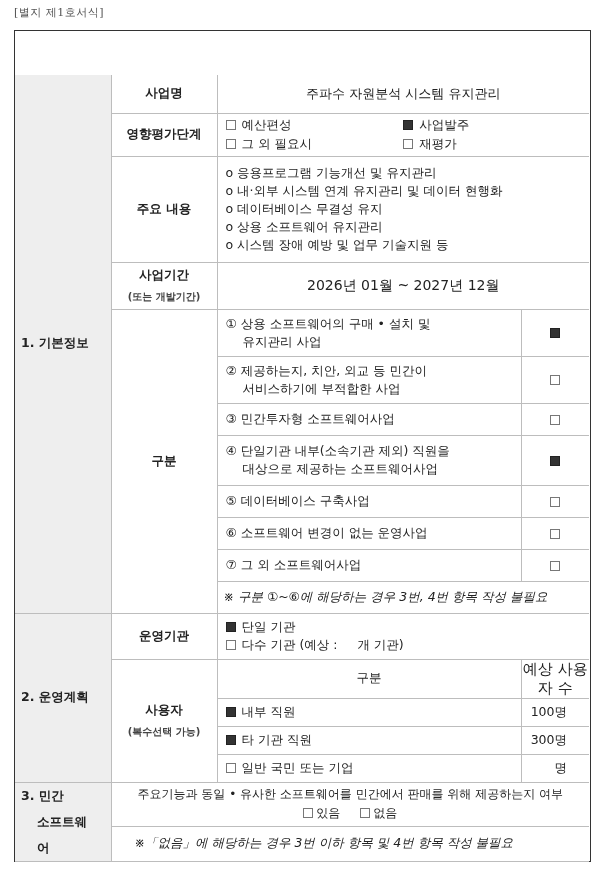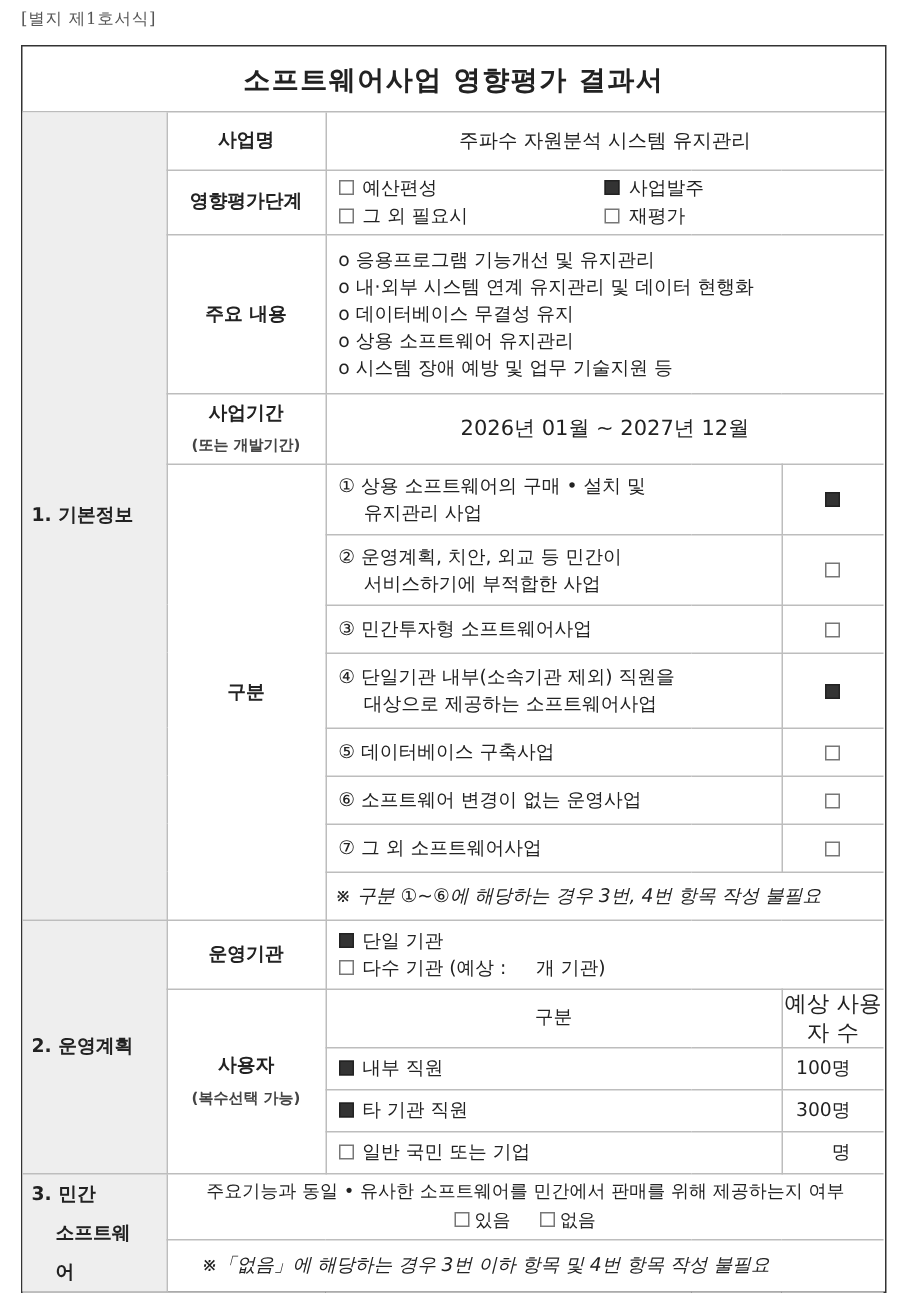--- a/index.html
+++ b/index.html
@@ -25,21 +25,20 @@
   .num { text-align: right; padding-right: 22px; }
   .note { font-size: 11.5px; padding: 0 6px; font-style: italic; }
   .sec3 { line-height: 26px; }
 </style>
 </head>
 <body>
 
 <div class="form-label">[별지 제1호서식]</div>
 
 <div class="sheet">
-  <div class="title">소프트웨어사업 영향평가 결과서</div>
 
   <table class="grid">
     <colgroup>
       <col style="width:96px">
         <col style="width:106px">
         <col style="width:244px">
         <col style="width:60px">
         <col style="width:68px">
     </colgroup>
 
@@ -81,21 +80,21 @@
     <tr style="height:47px">
       <td class="lab" rowspan="8">구분</td>
       <td class="pad line" colspan="2">
             <div>① 상용 소프트웨어의 구매 • 설치 및</div>
             <div style="padding-left:17px">유지관리 사업</div>
           </td>
       <td class="center last"><span class="cb on" style="margin:0"></span></td>
     </tr>
     <tr style="height:47px">
       <td class="pad line" colspan="2">
-            <div>② 운영계획, 치안, 외교 등 민간이</div>
+            <div>② 제공하는지, 치안, 외교 등 민간이</div>
             <div style="padding-left:17px">서비스하기에 부적합한 사업</div>
           </td>
       <td class="center last"><span class="cb" style="margin:0"></span></td>
     </tr>
     <tr style="height:32px">
       <td class="pad" colspan="2">③ 민간투자형 소프트웨어사업</td>
       <td class="center last"><span class="cb" style="margin:0"></span></td>
     </tr>
     <tr style="height:50px">
       <td class="pad line" colspan="2">

